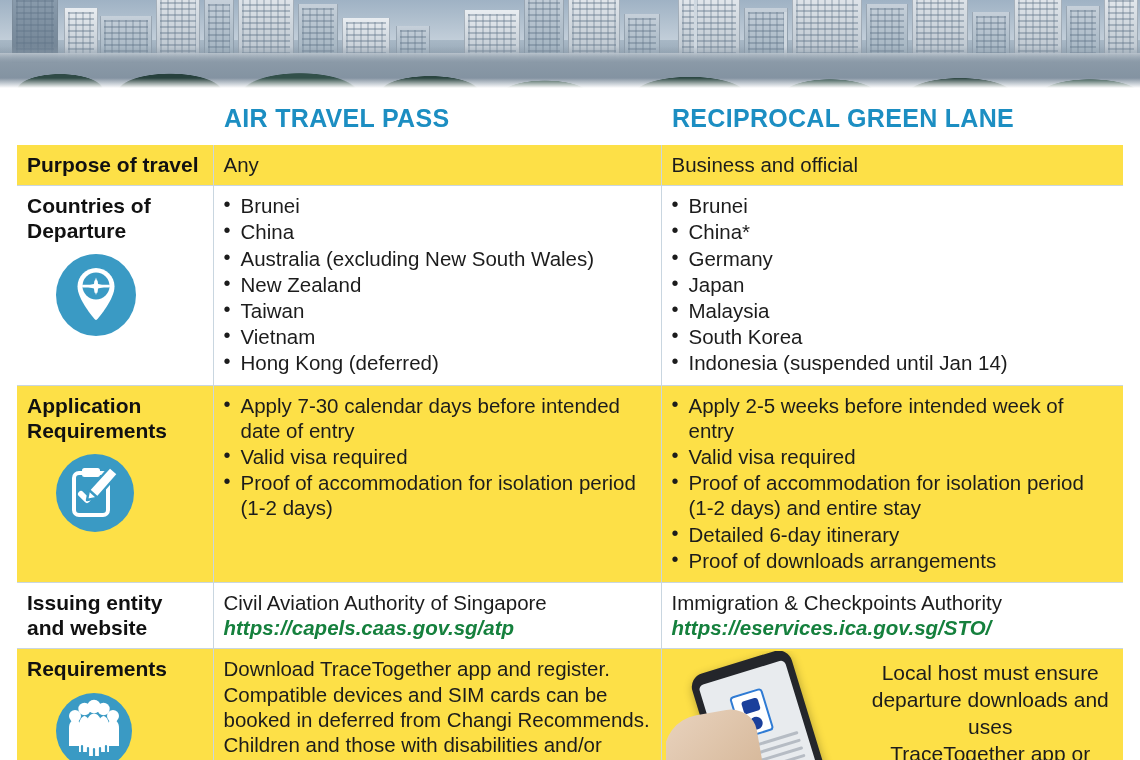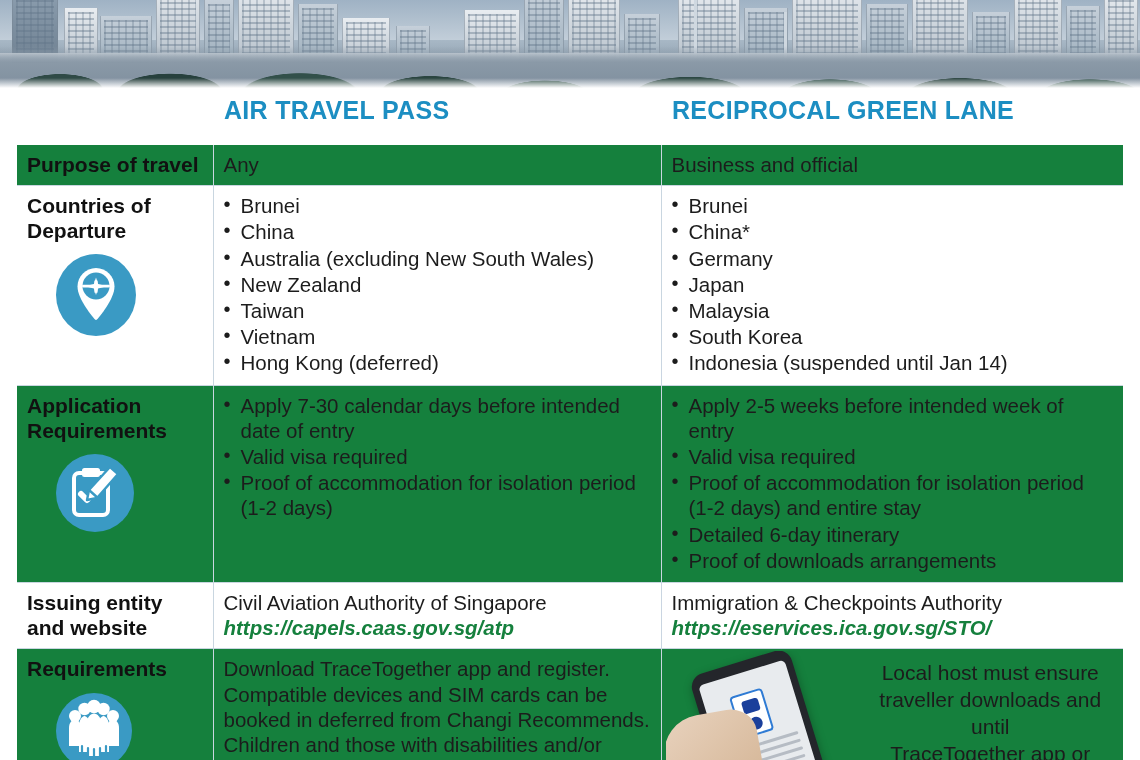--- a/index.html
+++ b/index.html
@@ -65,21 +65,21 @@
     position:absolute; left:0; bottom:0; width:1140px; height:10px;
     background:linear-gradient(to bottom, rgba(255,255,255,0), #ffffff);
   }
 
   
   .col-headers {
     position: absolute; left: 0; top: 88px; width: 1140px; height: 57px;
     background:#fff;
   }
   .col-title {
-    position: absolute; top: 8px;
+    position: absolute; top: 16px;
     font-size: 25px; font-weight: bold; letter-spacing: .3px;
     color: #1c8ec2;
   }
   #atp-title { left: 224px; }
   #rgl-title { left: 672px; }
 
   
   .tbl {
     position: absolute; left: 17px; top: 145px;
     width: 1106px;
@@ -91,21 +91,21 @@
     border-bottom: 1px solid #c9d6e0;
     padding: 7px 10px 8px 10px;
     font-size: 20.5px;
     color: #1c1c1c;
     line-height: 1.23;
   }
   .c-label { width: 196px; padding-left: 8px; }
   .c-atp   { width: 448px; border-left: 1px solid #c9d6e0; }
   .c-rgl   { width: 462px; border-left: 1px solid #c9d6e0; }
 
-  tr.shade td { background: #15803d; }
+  tr.shade td { background: #fde047; }
   tr.plain td { background: #ffffff; }
 
   .lbl { font-weight: bold; font-size: 21px; color:#111; line-height:1.2; }
 
   ul.bl { list-style: none; }
   ul.bl li {
     position: relative; padding-left: 17px; margin-bottom: 1px;
   }
   ul.bl li::before {
     content: "\2022"; position: absolute; left: 0; top: -1px;
@@ -337,21 +337,21 @@
                   <i></i>
                   <i></i>
                   <i></i>
               </div>
             </div>
           </div>
           <div class="ph-hand"></div>
         </div>
         <div class="phone-text">
           <div>Local host must ensure</div>
-          <div>traveller downloads and until</div>
+          <div>departure downloads and uses</div>
           <div>TraceTogether app or device</div>
 
         </div>
       </td>
     </tr>
 
   </tbody>
 </table>
 
 </body></html>

